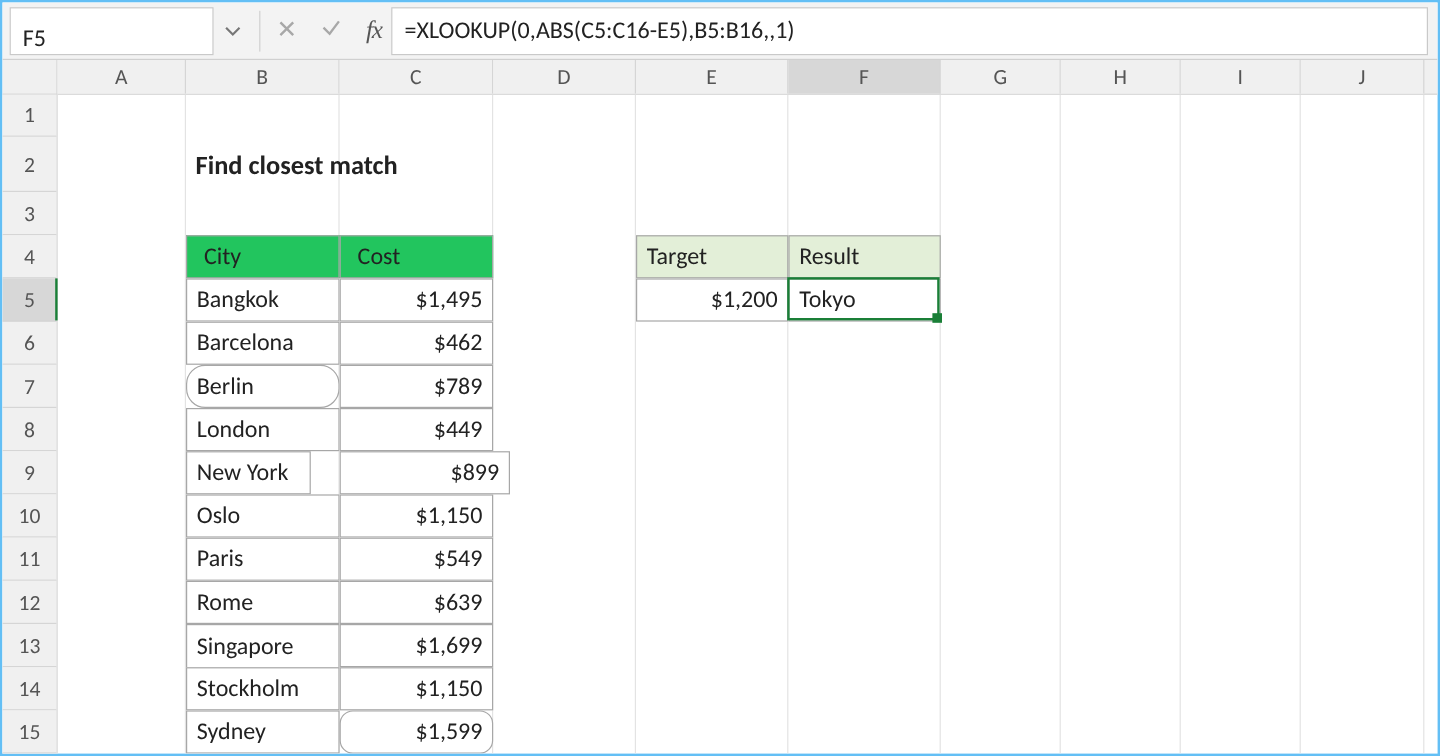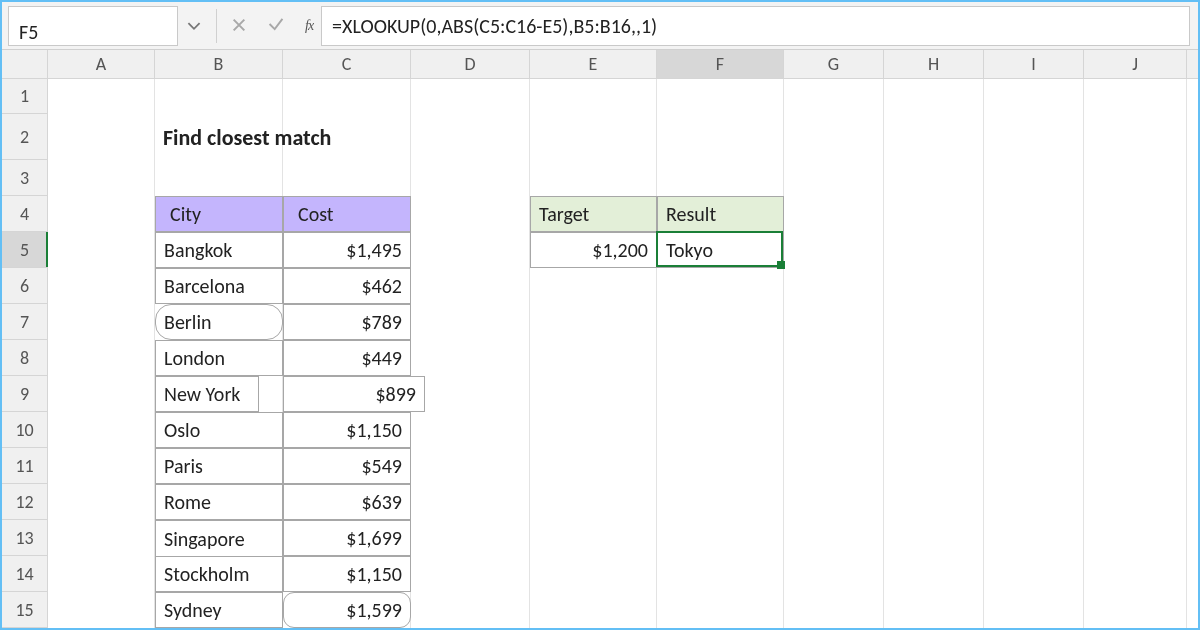--- a/index.html
+++ b/index.html
@@ -37,21 +37,21 @@
   }
   .name-dd {
     width:32px;
     display:flex;
     align-items:center;
     justify-content:center;
     color:#666;
   }
   .sepbar { width:1px; height:34px; background:#d0d0d0; margin:0 6px; }
   .fbtns { display:flex; align-items:center; color:#8a8a8a; gap:20px; padding:0 8px; }
-  .fx { font-style:italic; font-family: "Times New Roman", serif; font-size:14px; color:#555; letter-spacing:-1px; }
+  .fx { font-style:italic; font-family: "Times New Roman", serif; font-size:21px; color:#555; letter-spacing:-1px; }
   .formula-input{
     flex:1;
     height:40px;
     background:#fff;
     border:1px solid #c9c9c9;
     display:flex;
     align-items:center;
     padding:0 10px;
     font-size:20px;
     margin-right:8px;
@@ -85,21 +85,21 @@
 
   .cell {
     position:absolute;
     padding:0 8px;
     display:flex; align-items:center;
     font-size:20px;
   }
   .right { justify-content:flex-end; }
   .bold  { font-weight:700; font-size:22px; }
 
-  .tbl-hdr { background:#c4b5fd; border:1px solid #a7a7a7;padding-left:14px; }
+  .tbl-hdr { background:#22c55e; border:1px solid #a7a7a7;padding-left:14px; }
   .tbl-cell{ background:#fff; border:1px solid #a7a7a7; }
   .grn-hdr { background:#e3efd8; border:1px solid #a7a7a7; }
   .grn-cell{ background:#fff; border:1px solid #a7a7a7; }
 
   .sel {
     position:absolute;
     border:2px solid #1a7f37;
     pointer-events:none;
   }
   .sel::after{

